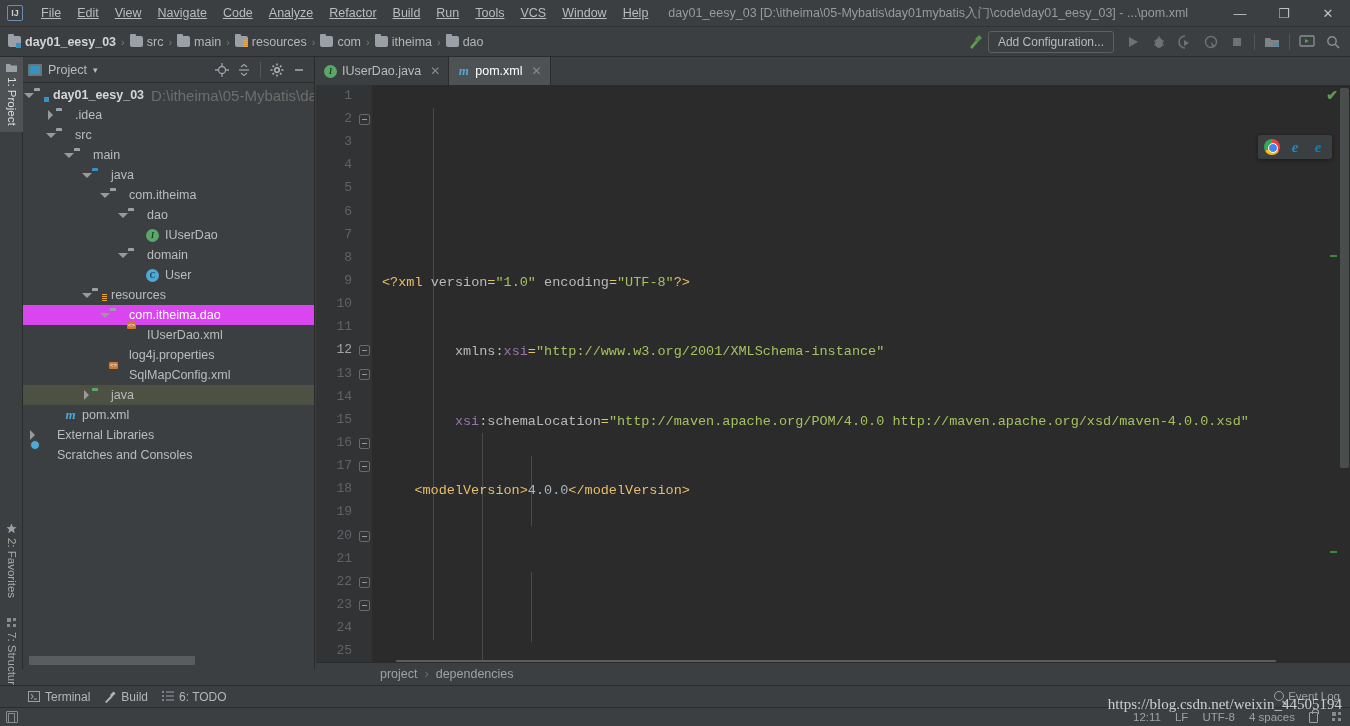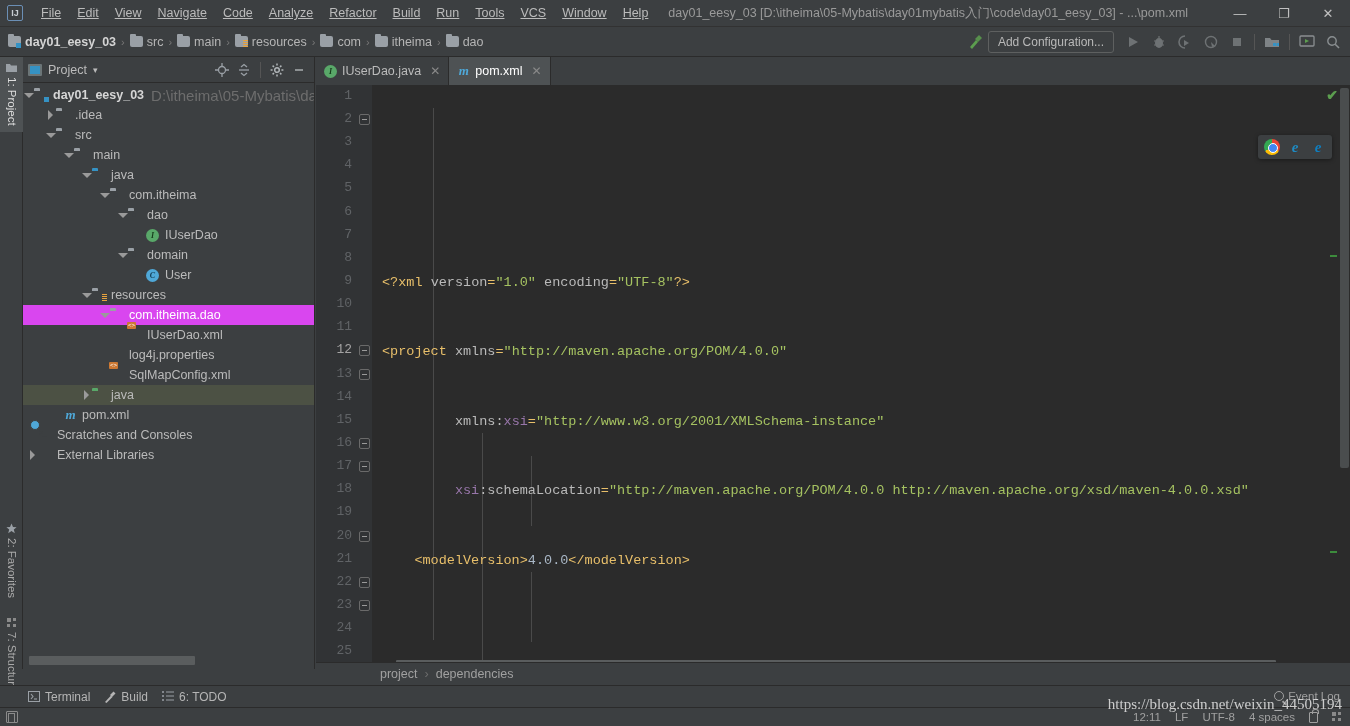--- a/index.html
+++ b/index.html
@@ -615,30 +615,30 @@
       </div>
 
 
       <div class="row">
         <span style="width:40px"></span>
         <span class="ic ic-m">m</span>
         <span class="name">pom.xml</span>
       </div>
 
       <div class="row">
-        <span style="width:15px"></span>
-        <span class="ic"><span class="ic-scratch"></span></span>
-        <span class="name">Scratches and Consoles</span>
-      </div>
-
-      <div class="row">
         <span style="width:4px"></span>
         <span class="arrow right"></span>
         <span class="ic"><span class="ic-libs"></span></span>
         <span class="name">External Libraries</span>
+      </div>
+
+      <div class="row">
+        <span style="width:15px"></span>
+        <span class="ic"><span class="ic-scratch"></span></span>
+        <span class="name">Scratches and Consoles</span>
       </div>
     </div>
 
     <div class="tw-hscroll">
       <div class="thumb"></div>
     </div>
   </div>
 
   <div class="editor-area">
 
@@ -695,21 +695,20 @@
       </div>
 
       <div class="code">
         <div class="indent-guide" style="left:61px; top:23px; height:532px;"></div>
         <div class="indent-guide" style="left:110px; top:348px; height:300px;"></div>
         <div class="indent-guide" style="left:159px; top:371px; height:70px;"></div>
         <div class="indent-guide" style="left:159px; top:487px; height:70px;"></div>
         
 
         <div class="ln"><span class="tag">&lt;?xml</span> <span class="attr">version</span><span class="tag">=</span><span class="str">"1.0"</span> <span class="attr">encoding</span><span class="tag">=</span><span class="str">"UTF-8"</span><span class="tag">?&gt;</span></div>
-        <div class="ln"><span class="tag">&lt;project</span> <span class="attr">xmlns</span><span class="tag">=</span><span class="str">"http://maven.apache.org/POM/4.0.0"</span></div>
         <div class="ln">         <span class="attr">xmlns:</span><span class="attr-ns">xsi</span><span class="tag">=</span><span class="str">"http://www.w3.org/2001/XMLSchema-instance"</span></div>
         <div class="ln">         <span class="attr-ns">xsi</span><span class="attr">:schemaLocation</span><span class="tag">=</span><span class="str">"http://maven.apache.org/POM/4.0.0 http://maven.apache.org/xsd/maven-4.0.0.xsd"</span></div>
         <div class="ln">    <span class="tag">&lt;modelVersion&gt;</span><span class="txt">4.0.0</span><span class="tag">&lt;/modelVersion&gt;</span></div>
         <div class="ln"> </div>
         
         
         
         
         
         

